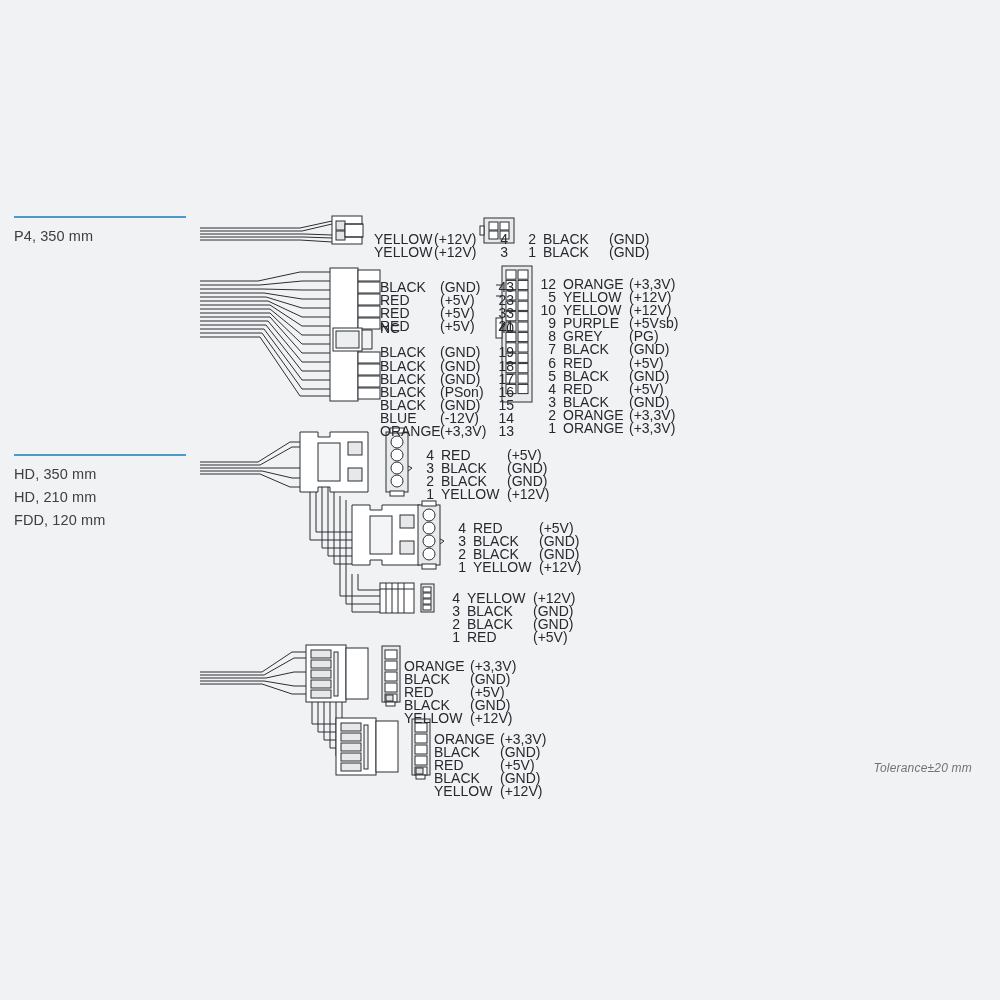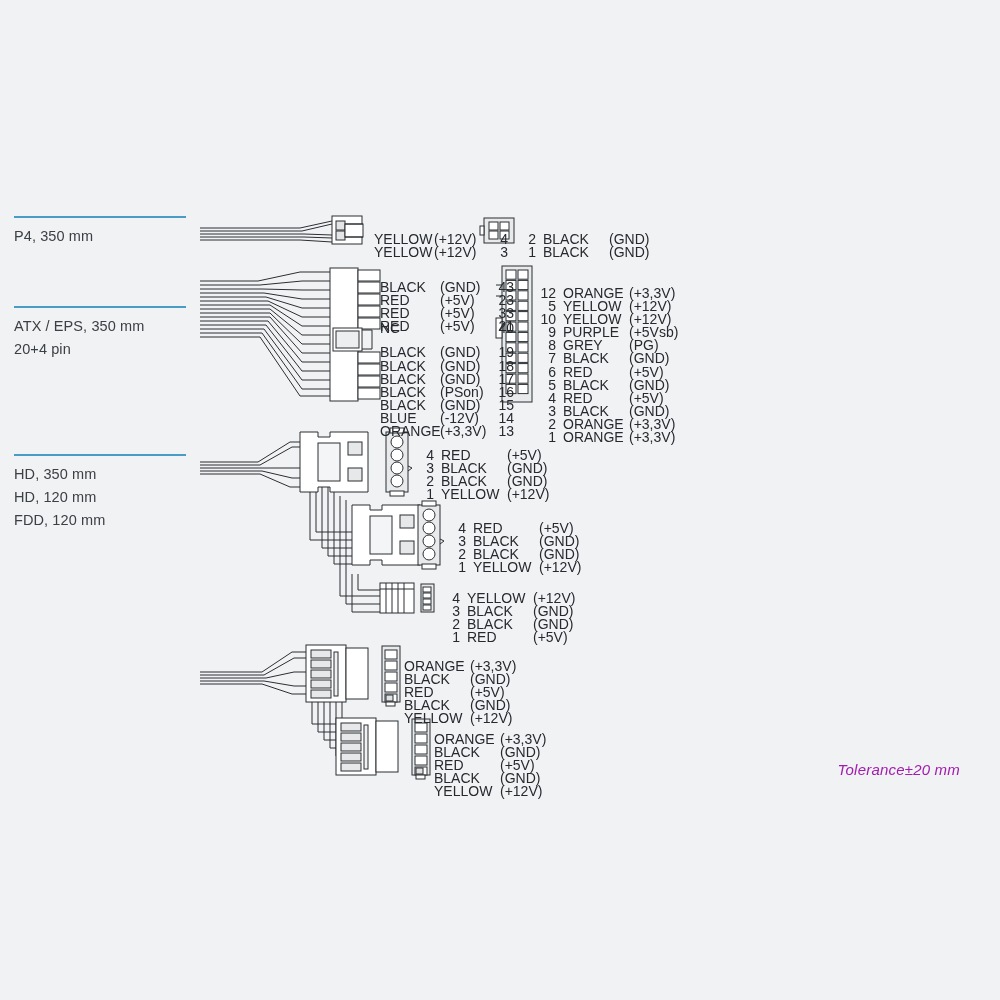--- a/index.html
+++ b/index.html
@@ -29,22 +29,22 @@
   .prow{display:flex;align-items:baseline;white-space:nowrap;height:13.1px;}
   .pn{width:20px;text-align:right;padding-right:7px;}
   .pn.l{width:18px;text-align:right;padding-right:8px;}
   .pc{width:60px;}
   .pc.w{width:66px;}
   .pv{width:56px;margin-top:12px;}
   .rightlist .pn{text-align:right;}
 
   
   .tol{
-    position:absolute;right:40px;top:761px;
-    font-style:italic;font-size:15px;color:#a21caf;
+    position:absolute;right:28px;top:761px;
+    font-style:italic;font-size:12px;color:#737373;
     letter-spacing:.2px;
   }
   svg{position:absolute;left:0;top:0;}
 </style>
 </head>
 <body>
 
 <div id="stage">
 
   <svg width="1000" height="1000" viewBox="0 0 1000 1000">
@@ -275,30 +275,25 @@
         <rect x="506" y="384.4" width="10" height="9.2"></rect>
         <rect x="518" y="384.4" width="10" height="9.2"></rect>
       </g>
   </svg>
 
   <div class="grp" style="top:216px">
     <div class="rule"></div>
     <div class="lbl">P4, 350 mm</div>
   </div>
 
-  <div class="grp" style="top:306px">
-    <div class="rule"></div>
-    <div class="lbl">ATX / EPS, 350 mm</div>
-    <div class="lbl">20+4 pin</div>
-  </div>
 
   <div class="grp" style="top:454px">
     <div class="rule"></div>
     <div class="lbl">HD, 350 mm</div>
-    <div class="lbl">HD, 120 mm</div>
+    <div class="lbl">HD, 210 mm</div>
     <div class="lbl">FDD, 120 mm</div>
   </div>
 
 
   <div class="pins" id="p4-left" style="left:374px;top:221px">
       <div class="prow">
         <span class="pc">YELLOW</span>
         <span class="pv">(+12V)</span>
         <span class="pn l">4</span>
       </div>
@@ -376,21 +371,21 @@
         <span class="pc">BLUE</span>
         <span class="pv">(-12V)</span>
         <span class="pn l">14</span>
       </div>
       <div class="prow">
         <span class="pc">ORANGE</span>
         <span class="pv">(+3,3V)</span>
         <span class="pn l">13</span>
       </div>
     </div>
-  <div class="pins rightlist" id="atx-right" style="left:536px;top:275px">
+  <div class="pins rightlist" id="atx-right" style="left:536px;top:266px">
       <div class="prow">
         <span class="pn">12</span>
         <span class="pc w">ORANGE</span>
         <span class="pv">(+3,3V)</span>
       </div>
       <div class="prow">
         <span class="pn">5</span>
         <span class="pc w">YELLOW</span>
         <span class="pv">(+12V)</span>
       </div>

